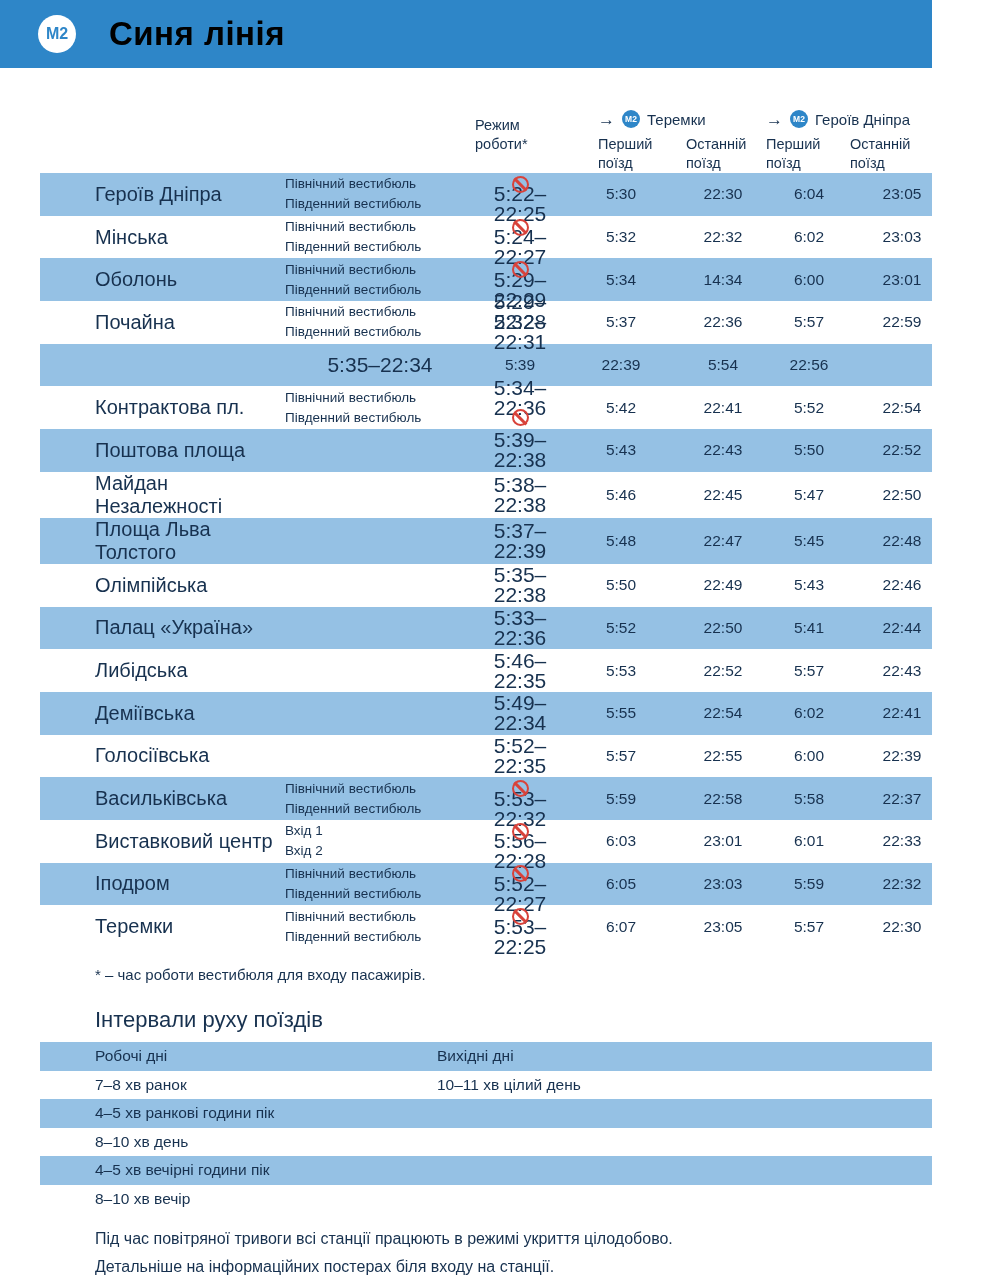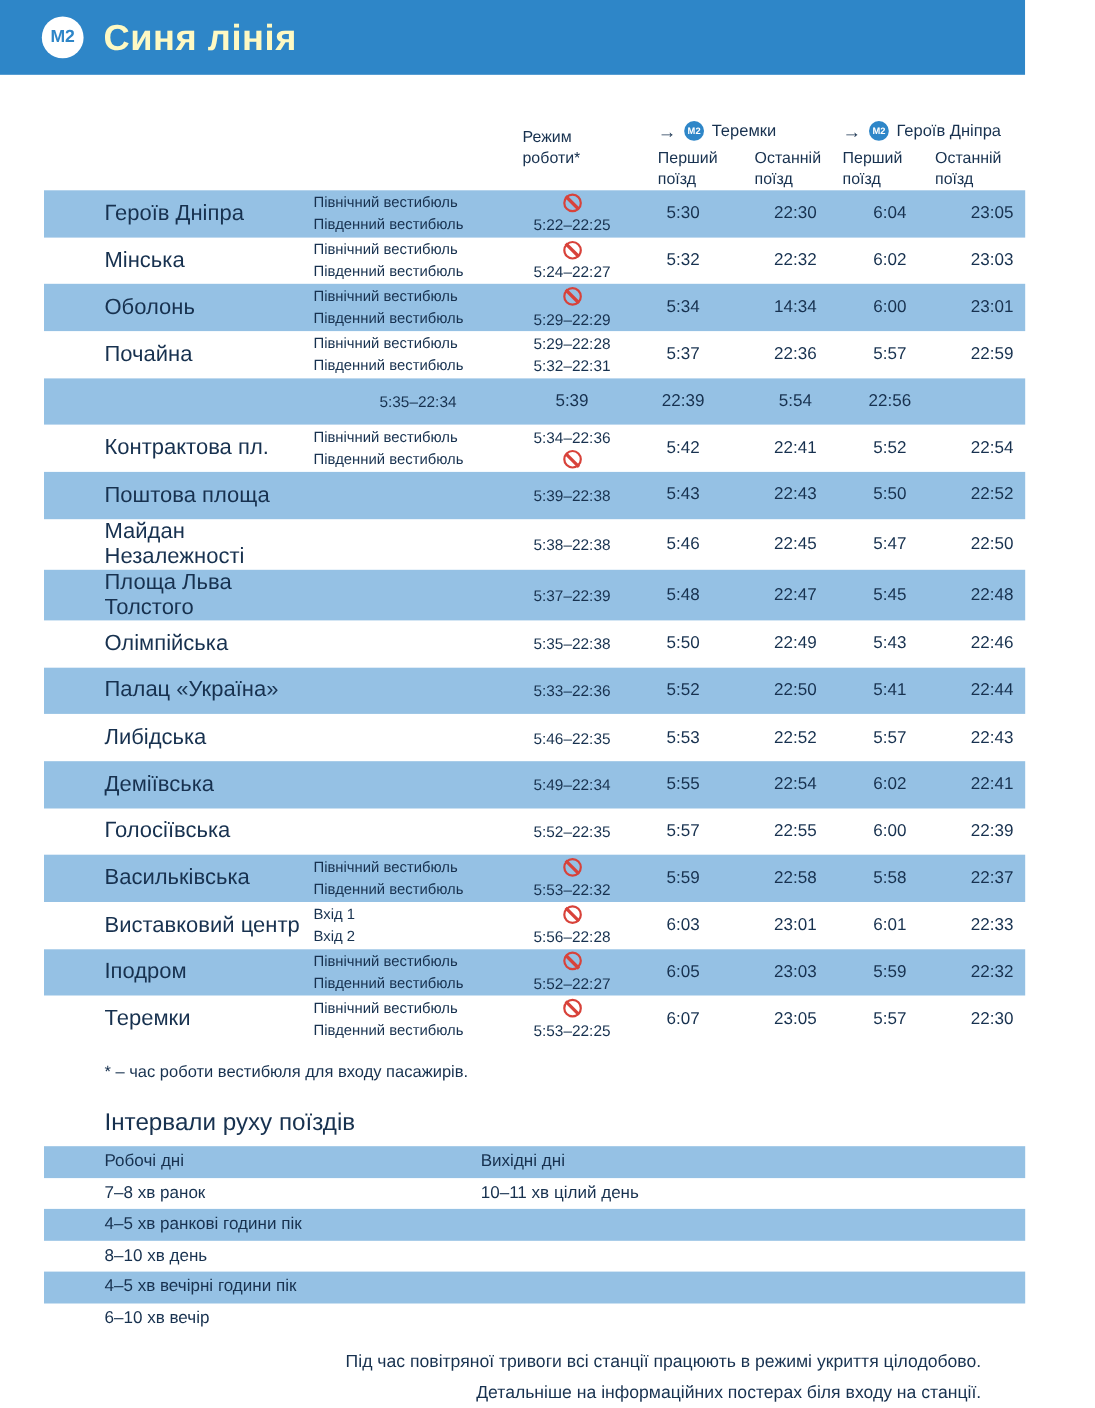--- a/index.html
+++ b/index.html
@@ -12,21 +12,21 @@
   .topbar{
     height:68px;background:#2E86C8;display:flex;align-items:center;
     padding-left:38px;box-sizing:border-box;gap:17px;
   }
   .m2big{
     width:38px;height:38px;border-radius:50%;background:#ffffff;color:#2E86C8;
     display:flex;align-items:center;justify-content:center;
     font-weight:bold;font-size:16px;flex:0 0 auto;
   }
   .topbar h1{
-    margin:1px;color:#fef9c3;font-size:33px;font-weight:bold;letter-spacing:.5px;
+    margin:16px;color:#000000;font-size:33px;font-weight:bold;letter-spacing:.5px;
   }
   
   .tablewrap{margin:0 40px;width:915px;}
   .thead{position:relative;height:105px;}
   .mode-h{position:absolute;left:435px;bottom:19px;font-size:14.5px;line-height:19px;}
   .group{position:absolute;top:42px;display:flex;align-items:center;gap:7px;font-size:15px;}
   .g1{left:558px;}
   .g2{left:726px;}
   .arrow{font-size:17px;font-weight:bold;line-height:1;}
   .badge{
@@ -41,42 +41,42 @@
   .s4{left:810px;}
   
   .row{
     display:grid;
     grid-template-columns:245px 190px 90px 112px 92px 80px 1fr;
     min-height:42.7px;align-items:center;box-sizing:border-box;
   }
   .row.shaded{background:#95C1E4;}
   .cell.station{padding-left:55px;font-size:20px;}
   .cell.vest{font-size:13.5px;line-height:20px;}
-  .cell.mode{text-align:center;font-size:14px;line-height:20px;}
+  .cell.mode{text-align:center;font-size:21px;line-height:20px;}
   .cell.time{text-align:center;font-size:15.5px;}
   .mline{height:20px;display:flex;align-items:center;justify-content:center;}
   .no-icon{
     position:relative;width:13px;height:13px;border:2.5px solid #D8423A;
     border-radius:50%;display:inline-block;box-sizing:content-box;
   }
   .no-icon::after{
     content:'';position:absolute;left:-2px;right:-2px;top:50%;height:2.5px;
     margin-top:-1.25px;background:#D8423A;transform:rotate(45deg);
   }
   
   .footnote{margin:18px 40px 0 95px;font-size:15px;}
   .int-title{margin:24px 40px 0 95px;font-size:22px;}
   .intervals{margin:9px 40px 0 40px;width:915px;}
   .irow{
     display:grid;grid-template-columns:397px 1fr;min-height:28.5px;
     align-items:center;font-size:15.5px;box-sizing:border-box;
   }
   .irow.shaded{background:#95C1E4;}
   .irow .l{padding-left:55px;}
-  .notes{margin:12px 40px 0 95px;font-size:16px;line-height:28px;text-align:right;}
+  .notes{margin:12px 40px 0 95px;font-size:16px;line-height:28px;}
 </style>
 </head>
 <body>
 
 <div class="page">
 
   <div class="topbar">
     <span class="m2big">M2</span>
     <h1>Синя лінія</h1>
   </div>
@@ -357,21 +357,21 @@
       </div>
       <div class="irow">
         <div class="l">8–10 хв день</div>
         <div class="r"></div>
       </div>
       <div class="irow shaded">
         <div class="l">4–5 хв вечірні години пік</div>
         <div class="r"></div>
       </div>
       <div class="irow">
-        <div class="l">6–10 хв вечір</div>
+        <div class="l">8–10 хв вечір</div>
         <div class="r"></div>
       </div>
     </div>
 
   <div class="notes">
       <div>Під час повітряної тривоги всі станції працюють в режимі укриття цілодобово.</div>
       <div>Детальніше на інформаційних постерах біля входу на станції.</div>
     </div>
 
 </div>

